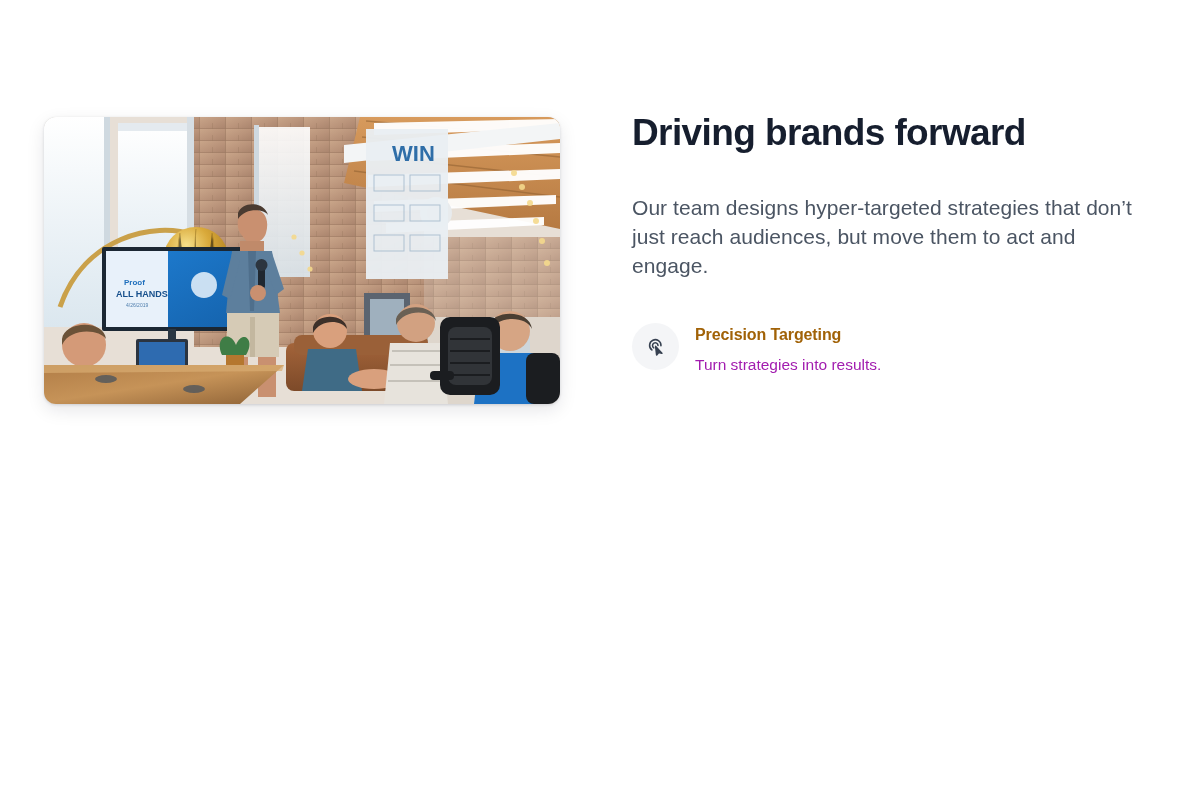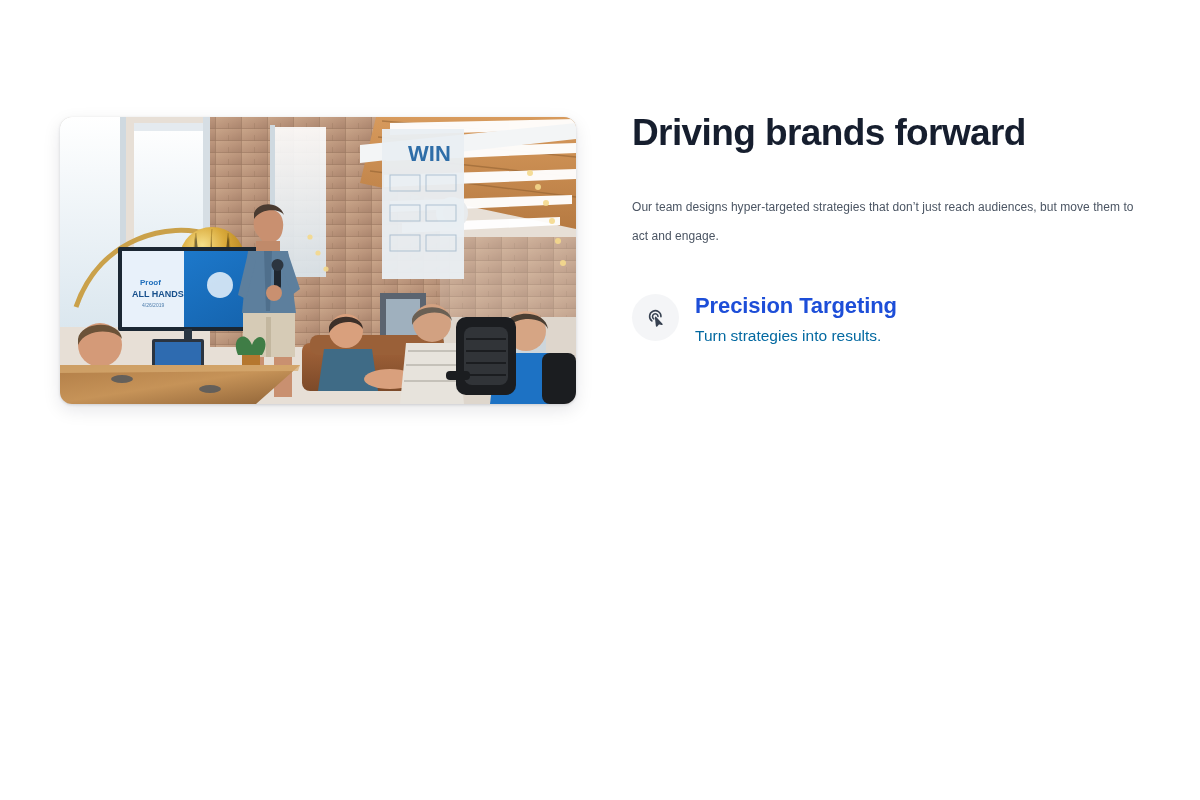--- a/index.html
+++ b/index.html
@@ -16,21 +16,21 @@
   .section {
     position: relative;
     width: 1200px;
     height: 800px;
     background: #ffffff;
   }
 
   
   .media-col {
     position: absolute;
-    left: 60px;
+    left: 44px;
     top: 117px;
     width: 516px;
     height: 287px;
   }
 
   .photo-frame {
     position: relative;
     width: 100%;
     height: 100%;
     border-radius: 12px;
@@ -54,21 +54,21 @@
     line-height: 40px;
     font-weight: 700;
     letter-spacing: -0.6px;
     color: #161e2e;
     max-width: 500px;
   }
   .headline-line { display: block; }
 
   .subcopy {
     margin-top: 40px;
-    font-size: 12px;
+    font-size: 21px;
     line-height: 29px;
     color: #4b5563;
     max-width: 516px;
     letter-spacing: 0.05px;
   }
 
   .features {
     margin-top: 42px;
     display: flex;
     flex-direction: column;
@@ -90,32 +90,32 @@
     display: flex;
     align-items: center;
     justify-content: center;
     margin-top: 1px;
   }
   .feature-icon svg { display: block; }
 
   .feature-body { padding-top: 2px; }
 
   .feature-title {
-    font-size: 22px;
+    font-size: 16px;
     line-height: 22px;
     font-weight: 700;
-    color: #1d4ed8;
+    color: #a16207;
     letter-spacing: -0.1px;
   }
 
   .feature-desc {
     margin-top: 8px;
     font-size: 15.5px;
     line-height: 21px;
-    color: #0369a1;
+    color: #a21caf;
   }
 </style>
 </head>
 <body>
 
 <div class="section">
 
   <div class="media-col">
     <div class="photo-frame">
       <svg class="photo-svg" viewBox="0 0 516 287" preserveAspectRatio="xMidYMid slice">

